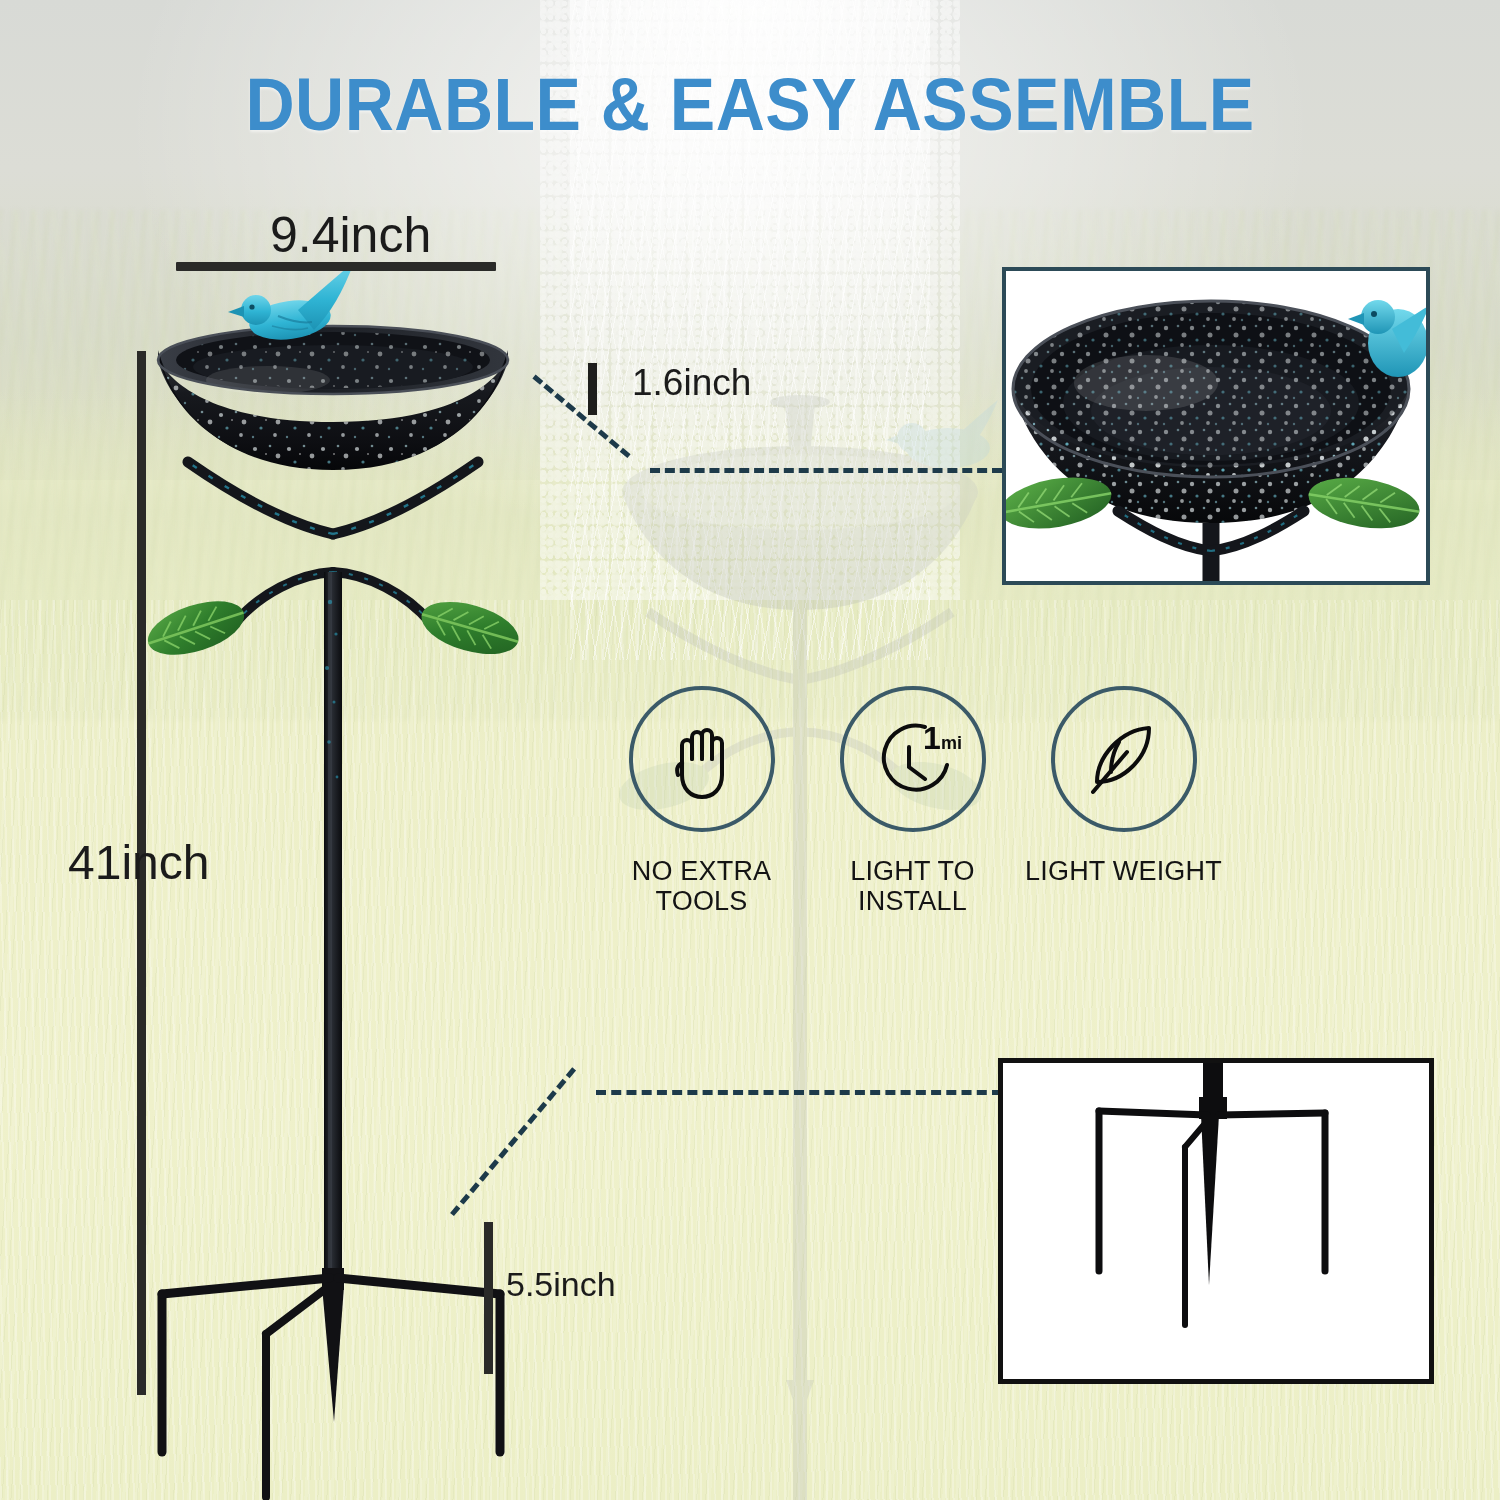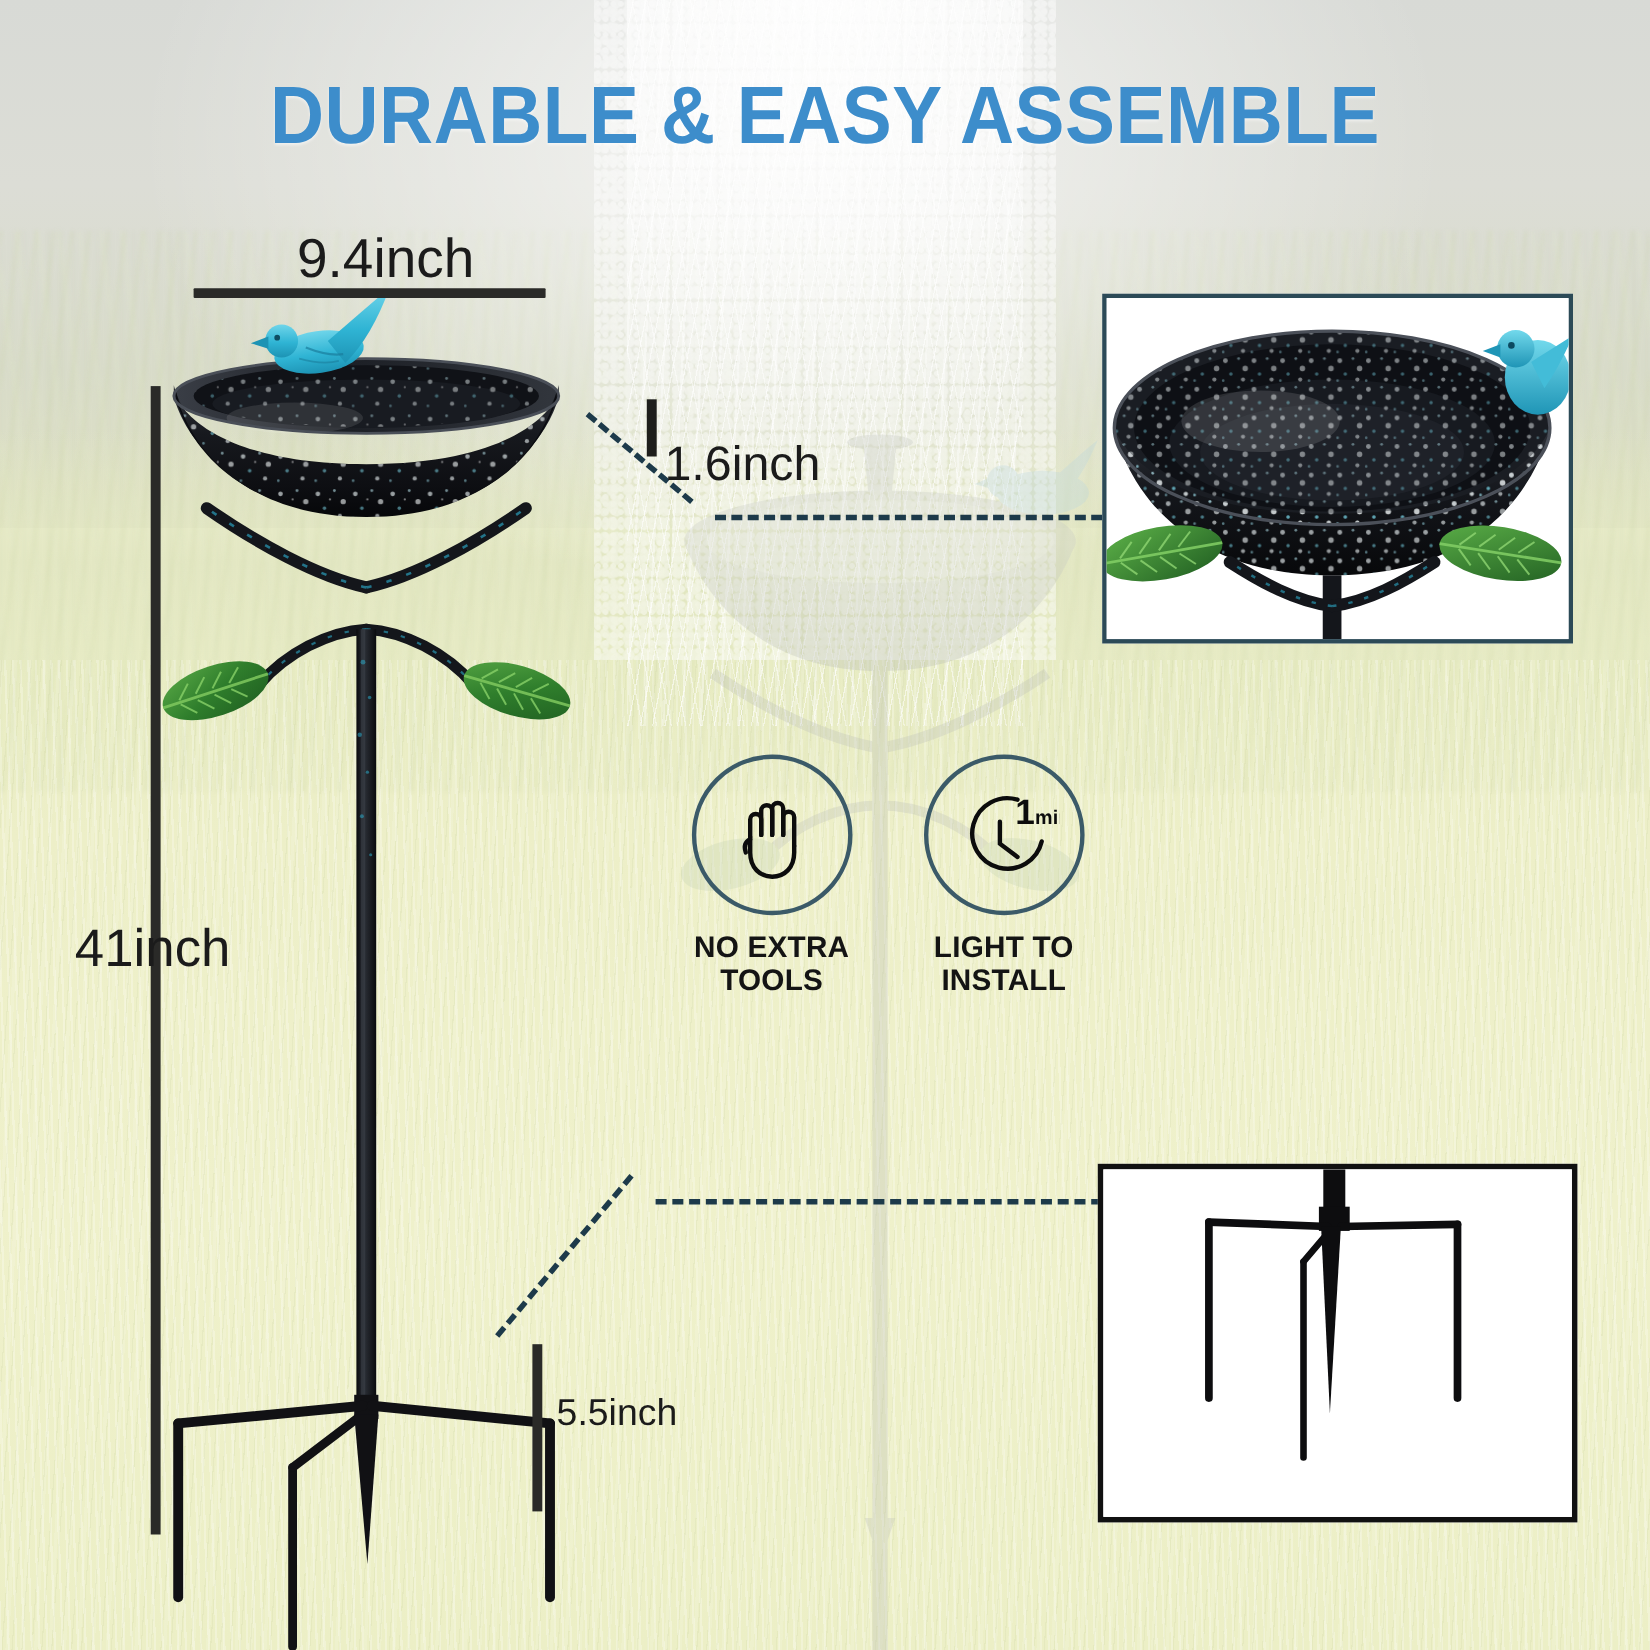--- a/index.html
+++ b/index.html
@@ -84,21 +84,21 @@
     position:absolute; left:176px; top:262px; width:320px; height:9px;
     background:#2a2a28; border-radius:1px; z-index:42;
   }
 
   #dim-41 { left:68px; top:835px; font-size:48px; }
   #bar-41 {
     position:absolute; left:137px; top:351px; width:9px; height:1044px;
     background:#2a2a28; z-index:42;
   }
 
-  #dim-16 { left:604px; top:362px; font-size:44px;margin-top:35px; }
+  #dim-16 { left:632px; top:362px; font-size:37px; }
   #bar-16 {
     position:absolute; left:588px; top:363px; width:9px; height:52px;
     background:#1e1e1c; z-index:42;
   }
 
   #dim-55 { left:506px; top:1265px; font-size:34px; }
   #bar-55 {
     position:absolute; left:484px; top:1222px; width:9px; height:152px;
     background:#2a2a28; z-index:42;
   }
@@ -120,22 +120,22 @@
   }
 
   
   #features { position:absolute; left:596px; top:686px; width:846px; height:250px; z-index:44; display:flex; }
   .feat { width:211px; display:flex; flex-direction:column; align-items:center; }
   .feat-circle {
     width:146px; height:146px; border-radius:50%;
     border:4px solid #3b5a68; display:flex; align-items:center; justify-content:center;
   }
   .feat-label {
-    margin-top:14px; text-align:center; font-size:27px; line-height:1.12;
-    color:#141414; letter-spacing:.2px; white-space:pre-line;font-weight:bold;
+    margin-top:24px; text-align:center; font-size:27px; line-height:1.12;
+    color:#141414; letter-spacing:.2px; white-space:pre-line;
   }
 
   
   #product-main { position:absolute; left:148px; top:272px; width:420px; height:1160px; z-index:30; }
   #product-ghost { position:absolute; left:600px; top:380px; width:400px; height:1120px; z-index:20; opacity:.30; }
   .svg-full { width:100%; height:100%; display:block; overflow:visible; }
 </style>
 </head>
 <body>
 
@@ -466,15 +466,27 @@
           <path d="M46 34 L46 54 L62 66"></path>
         </g>
         <text x="60" y="36" font-family="'Liberation Sans',sans-serif" font-size="32" font-weight="bold" fill="#0c0c0c">1</text>
         <text x="78" y="36" font-family="'Liberation Sans',sans-serif" font-size="18" font-weight="bold" fill="#0c0c0c">min</text>
       </svg>
     </div>
     <div class="feat-label">LIGHT TO
 INSTALL</div>
   </div>
 
+  <div class="feat">
+    <div class="feat-circle">
+      <svg width="94" height="94" viewBox="0 0 94 94">
+        <g fill="none" stroke="#0c0c0c" stroke-width="4" stroke-linecap="round" stroke-linejoin="round">
+          <path d="M72 16 C44 18 20 44 20 70 C46 70 72 46 72 16 Z"></path>
+          <path d="M16 80 L50 40"></path>
+          <path d="M42 30 C36 40 34 52 34 60"></path>
+        </g>
+      </svg>
+    </div>
+    <div class="feat-label">LIGHT WEIGHT</div>
+  </div>
 
 
 </div>
 
 </body></html>

